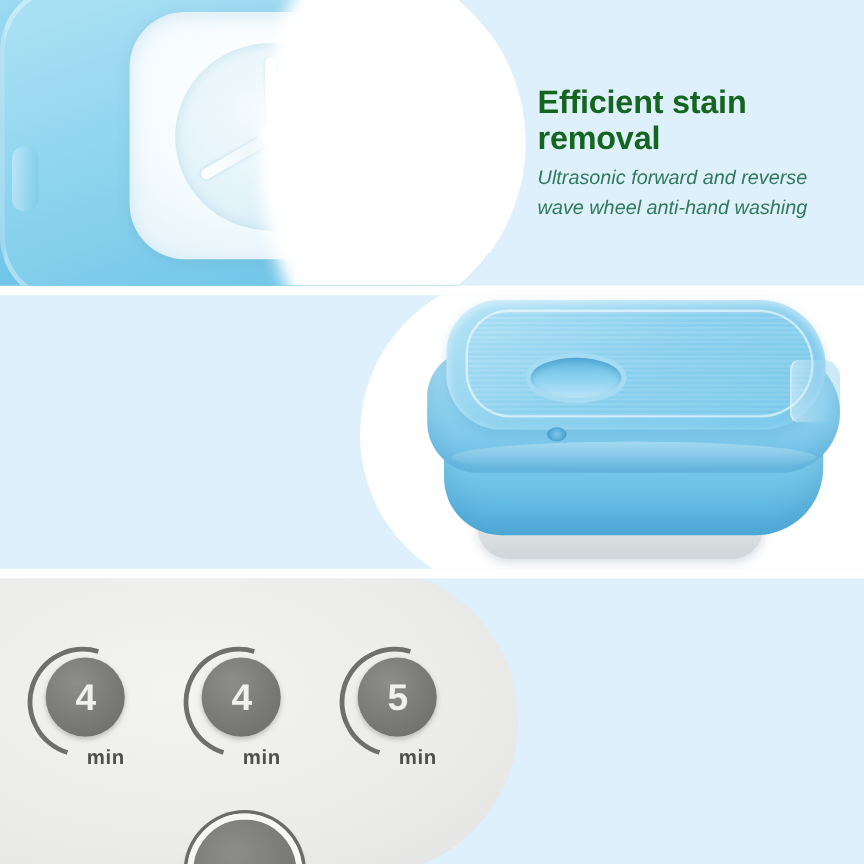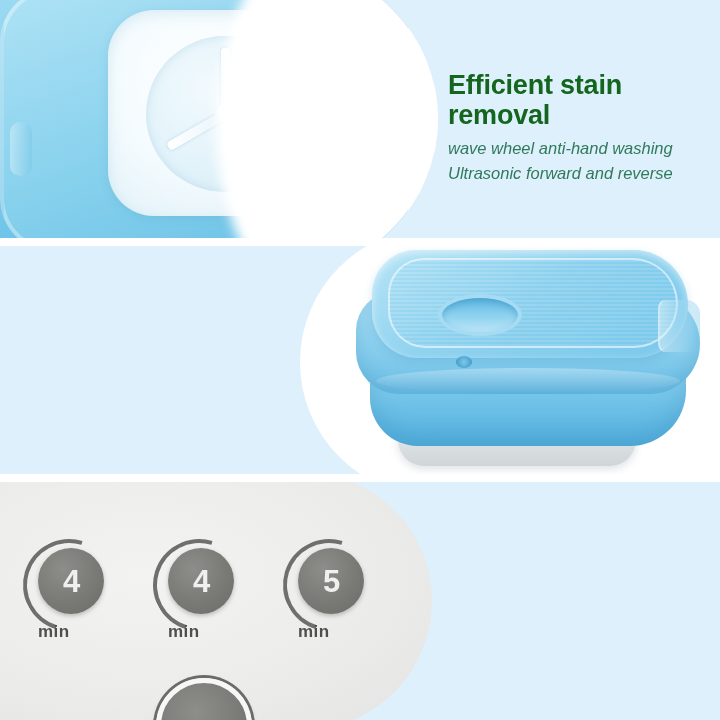--- a/index.html
+++ b/index.html
@@ -279,21 +279,21 @@
     color: #f0f0ee;
     font-weight: bold;
     font-size: 31px;
     line-height: 1;
     letter-spacing: -1px;
   }
   .timer-label {
     position: absolute;
     left: 0; top: 74px;
     width: 66px;
-    text-align: left;
+    text-align: right;
     color: #4f4f4d;
     font-weight: bold;
     font-size: 17px;
     letter-spacing: 0.5px;
   }
   .tb-a { left: 76px;  top: 76px; }
   .tb-b { left: 206px; top: 76px; }
   .tb-c { left: 336px; top: 76px; }
 
   .power-btn {
@@ -327,22 +327,22 @@
         </div>
         <div class="p1-nub"></div>
       </div>
       <div class="p1-handle"></div>
       <div class="p1-white-blob"></div>
     </div>
 
     <div class="textblock tb-1">
       <div class="heading">Efficient stain removal</div>
       <div class="body-text">
+        <span class="ln">Ultrasonic forward and reverse</span>
         <span class="ln">wave wheel anti-hand washing</span>
-        <span class="ln">Ultrasonic forward and reverse</span>
       </div>
     </div>
   </div>
 
   <div class="panel panel-2">
 
     <div class="p2-photo">
       <div class="p2-body">
         <div class="p2-base"></div>
         <div class="p2-bellows"></div>

